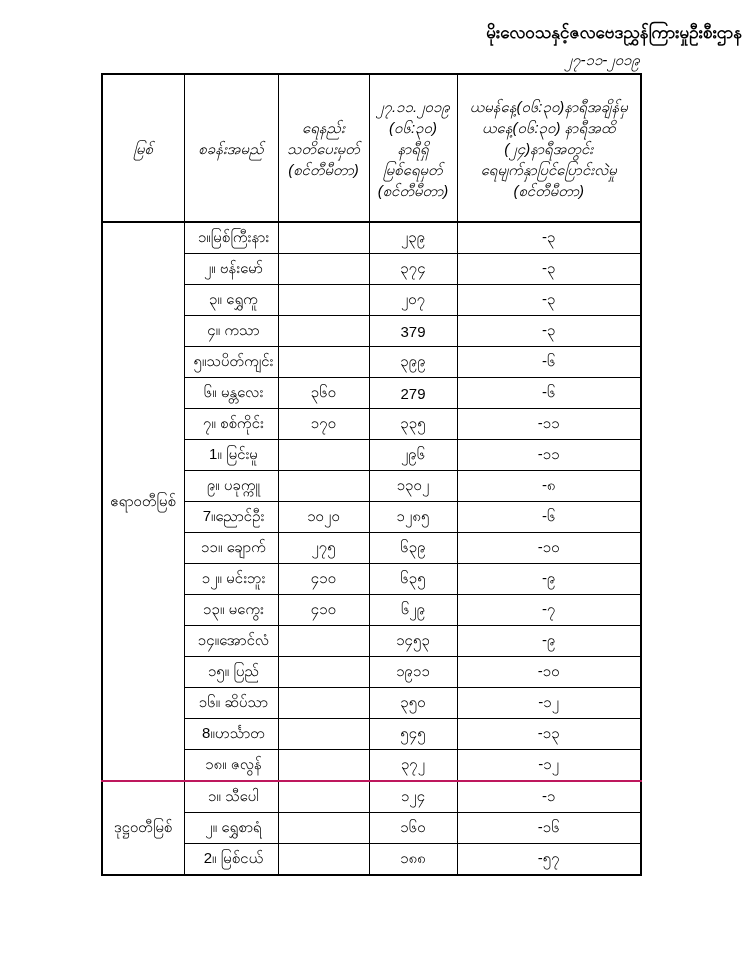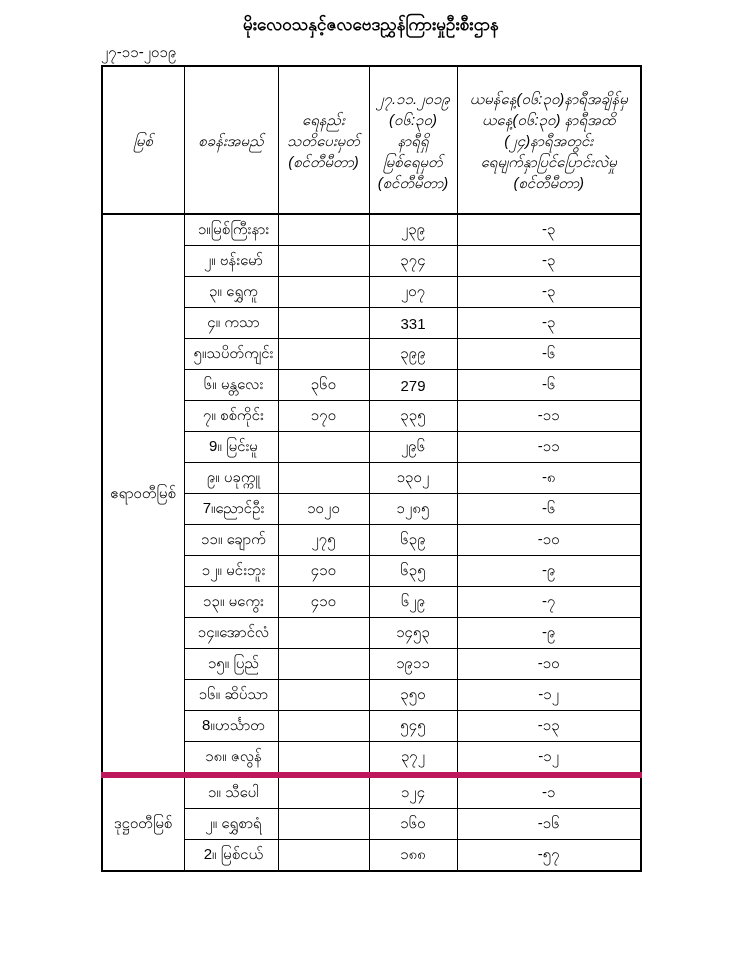--- a/index.html
+++ b/index.html
@@ -11,34 +11,35 @@
     color: #000000;
     font-family: "Liberation Sans", sans-serif;
   }
   .page {
     position: relative;
     width: 742px;
     height: 960px;
     overflow: hidden;
   }
   .title-block {
-    padding-top: 10px;
-    text-align: center;
+    padding-top: 18px;
+    text-align: right;
   }
   .title-line {
     font-size: 17px;
     line-height: 29px;
     font-weight: 600;
   }
   .date-line {
     width: 539px;
     margin: 3px 0 3px 101px;
-    text-align: left;
+    text-align: right;
     font-size: 15px;
     line-height: 20px;
+    font-style: italic;
   }
   table.river-table {
     border-collapse: collapse;
     table-layout: fixed;
     margin-left: 101px;
     width: 539px;
     border: 2px solid #000000;
   }
   table.river-table th,
   table.river-table td {
@@ -67,21 +68,21 @@
     padding-left: 5px !important;
     margin-left: 12px;
   }
   td.river-cell {
     text-align: center;
     vertical-align: middle;
     font-size: 15px;
     margin-left: 24px;
   }
   tr.section-start td {
-    border-top: 6px solid #be185d;
+    border-top: 2px solid #be185d;
   }
 </style>
 </head>
 <body>
 
 <div class="page">
   <div class="title-block">
     <div class="title-line">မိုးလေဝသနှင့်ဇလဗေဒညွှန်ကြားမှုဦးစီးဌာန</div>
   </div>
   <div class="date-line">၂၇-၁၁-၂၀၁၉</div>
@@ -135,21 +136,21 @@
         </tr>
         <tr>
           <td class="cell-station">၃။ ရွှေကူ</td>
           <td class="cell-num"></td>
           <td class="cell-num">၂၀၇</td>
           <td class="cell-num">-၃</td>
         </tr>
         <tr>
           <td class="cell-station">၄။ ကသာ</td>
           <td class="cell-num"></td>
-          <td class="cell-num">331</td>
+          <td class="cell-num">379</td>
           <td class="cell-num">-၃</td>
         </tr>
         <tr>
           <td class="cell-station">၅။သပိတ်ကျင်း</td>
           <td class="cell-num"></td>
           <td class="cell-num">၃၉၉</td>
           <td class="cell-num">-၆</td>
         </tr>
         <tr>
           <td class="cell-station">၆။ မန္တလေး</td>
@@ -157,21 +158,21 @@
           <td class="cell-num">279</td>
           <td class="cell-num">-၆</td>
         </tr>
         <tr>
           <td class="cell-station">၇။ စစ်ကိုင်း</td>
           <td class="cell-num">၁၇၀</td>
           <td class="cell-num">၃၃၅</td>
           <td class="cell-num">-၁၁</td>
         </tr>
         <tr>
-          <td class="cell-station">9။ မြင်းမူ</td>
+          <td class="cell-station">1။ မြင်းမူ</td>
           <td class="cell-num"></td>
           <td class="cell-num">၂၉၆</td>
           <td class="cell-num">-၁၁</td>
         </tr>
         <tr>
           <td class="cell-station">၉။ ပခုက္ကူ</td>
           <td class="cell-num"></td>
           <td class="cell-num">၁၃၀၂</td>
           <td class="cell-num">-၈</td>
         </tr>

